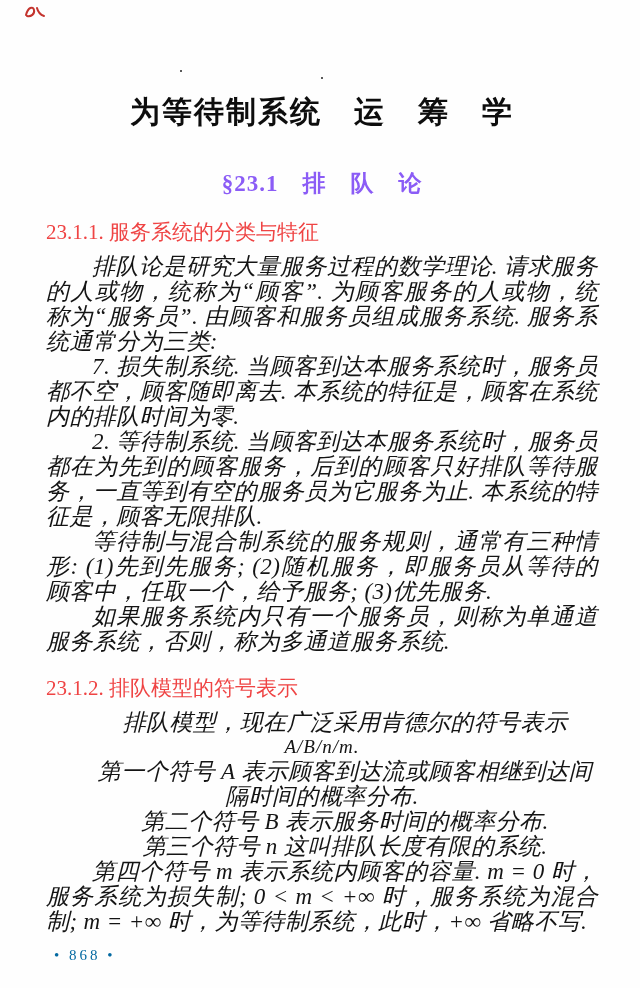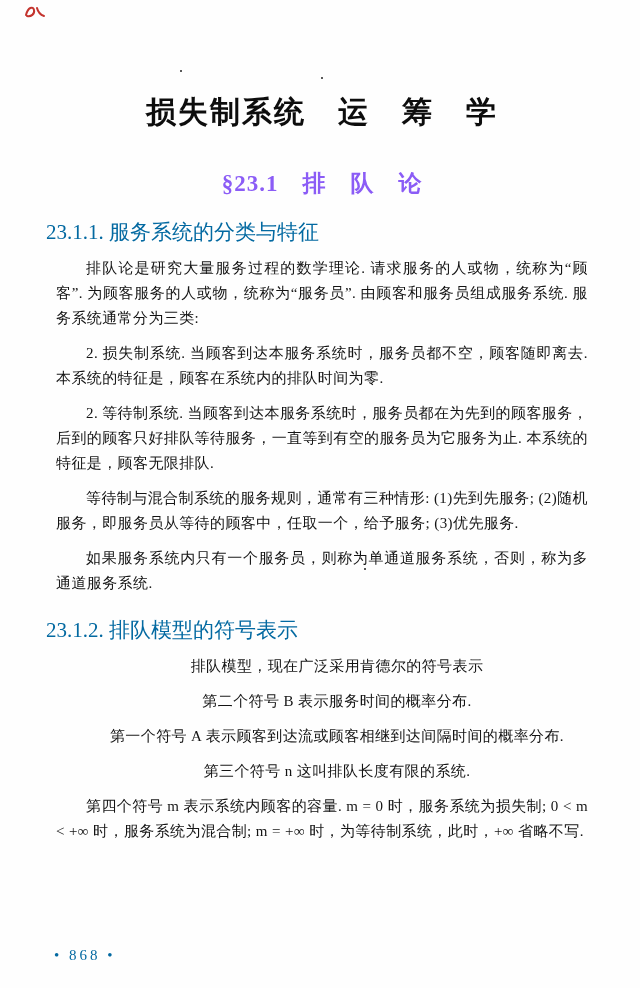--- a/index.html
+++ b/index.html
@@ -40,32 +40,33 @@
     color: #8b5cf6;
     line-height: 28px;
   }
 
   .sub-heading {
     margin: 0;
     margin-top: 20px;
     margin-bottom: 8px;
     font-size: 21px;
     font-weight: normal;
-    color: #0369a1;
+    color: #ef4444;
     line-height: 28px;
     text-align: left;
   }
 
   .body-para {
-    margin: 10px;
-    font-size: 15px;
+    margin: 0;
+    font-size: 23px;
     line-height: 25px;
     text-align: justify;
     text-indent: 2em;
     letter-spacing: 0.4px;
+    font-style: italic;
   }
 
   .no-justify { text-align: center; }
 
   .formula {
     margin: 0;
     text-align: center;
     font-style: italic;
     font-size: 19px;
     line-height: 24px;
@@ -107,45 +108,46 @@
     <path d="M3,11 C5,3 10,2 11,6 C12,10 8,13 4,12" stroke="#c4342e" stroke-width="2" fill="none" stroke-linecap="round"></path>
     <path d="M14,4 C15,8 18,11 21,12" stroke="#c4342e" stroke-width="2" fill="none" stroke-linecap="round"></path>
   </svg>
 
   <span class="speck speck-1"></span>
   <span class="speck speck-2"></span>
   <span class="speck speck-3"></span>
 
   <div class="content">
 
-    <h1 class="chapter-title">损失制系统　运　筹　学</h1>
+    <h1 class="chapter-title">为等待制系统　运　筹　学</h1>
 
     <h2 class="section-title">§23.1　排　队　论</h2>
 
     <h3 class="sub-heading">23.1.1. 服务系统的分类与特征</h3>
 
     <p class="body-para">排队论是研究大量服务过程的数学理论. 请求服务的人或物，统称为“顾客”. 为顾客服务的人或物，统称为“服务员”. 由顾客和服务员组成服务系统. 服务系统通常分为三类:</p>
 
-    <p class="body-para">2. 损失制系统. 当顾客到达本服务系统时，服务员都不空，顾客随即离去. 本系统的特征是，顾客在系统内的排队时间为零.</p>
+    <p class="body-para">7. 损失制系统. 当顾客到达本服务系统时，服务员都不空，顾客随即离去. 本系统的特征是，顾客在系统内的排队时间为零.</p>
 
     <p class="body-para">2. 等待制系统. 当顾客到达本服务系统时，服务员都在为先到的顾客服务，后到的顾客只好排队等待服务，一直等到有空的服务员为它服务为止. 本系统的特征是，顾客无限排队.</p>
 
 
     <p class="body-para">等待制与混合制系统的服务规则，通常有三种情形: (1)先到先服务; (2)随机服务，即服务员从等待的顾客中，任取一个，给予服务; (3)优先服务.</p>
 
     <p class="body-para">如果服务系统内只有一个服务员，则称为单通道服务系统，否则，称为多通道服务系统.</p>
 
     <h3 class="sub-heading">23.1.2. 排队模型的符号表示</h3>
 
     <p class="body-para no-justify">排队模型，现在广泛采用肯德尔的符号表示</p>
 
+    <div class="formula">A/B/n/m.</div>
+
+    <p class="body-para no-justify">第一个符号 A 表示顾客到达流或顾客相继到达间隔时间的概率分布.</p>
 
     <p class="body-para no-justify">第二个符号 B 表示服务时间的概率分布.</p>
-
-    <p class="body-para no-justify">第一个符号 A 表示顾客到达流或顾客相继到达间隔时间的概率分布.</p>
 
     <p class="body-para no-justify">第三个符号 n 这叫排队长度有限的系统.</p>
 
     <p class="body-para">第四个符号 m 表示系统内顾客的容量. m = 0 时，服务系统为损失制; 0 &lt; m &lt; +∞ 时，服务系统为混合制; m = +∞ 时，为等待制系统，此时，+∞ 省略不写.</p>
 
   </div>
 
   <div class="page-number">• 868 •</div>
 
 </div>

